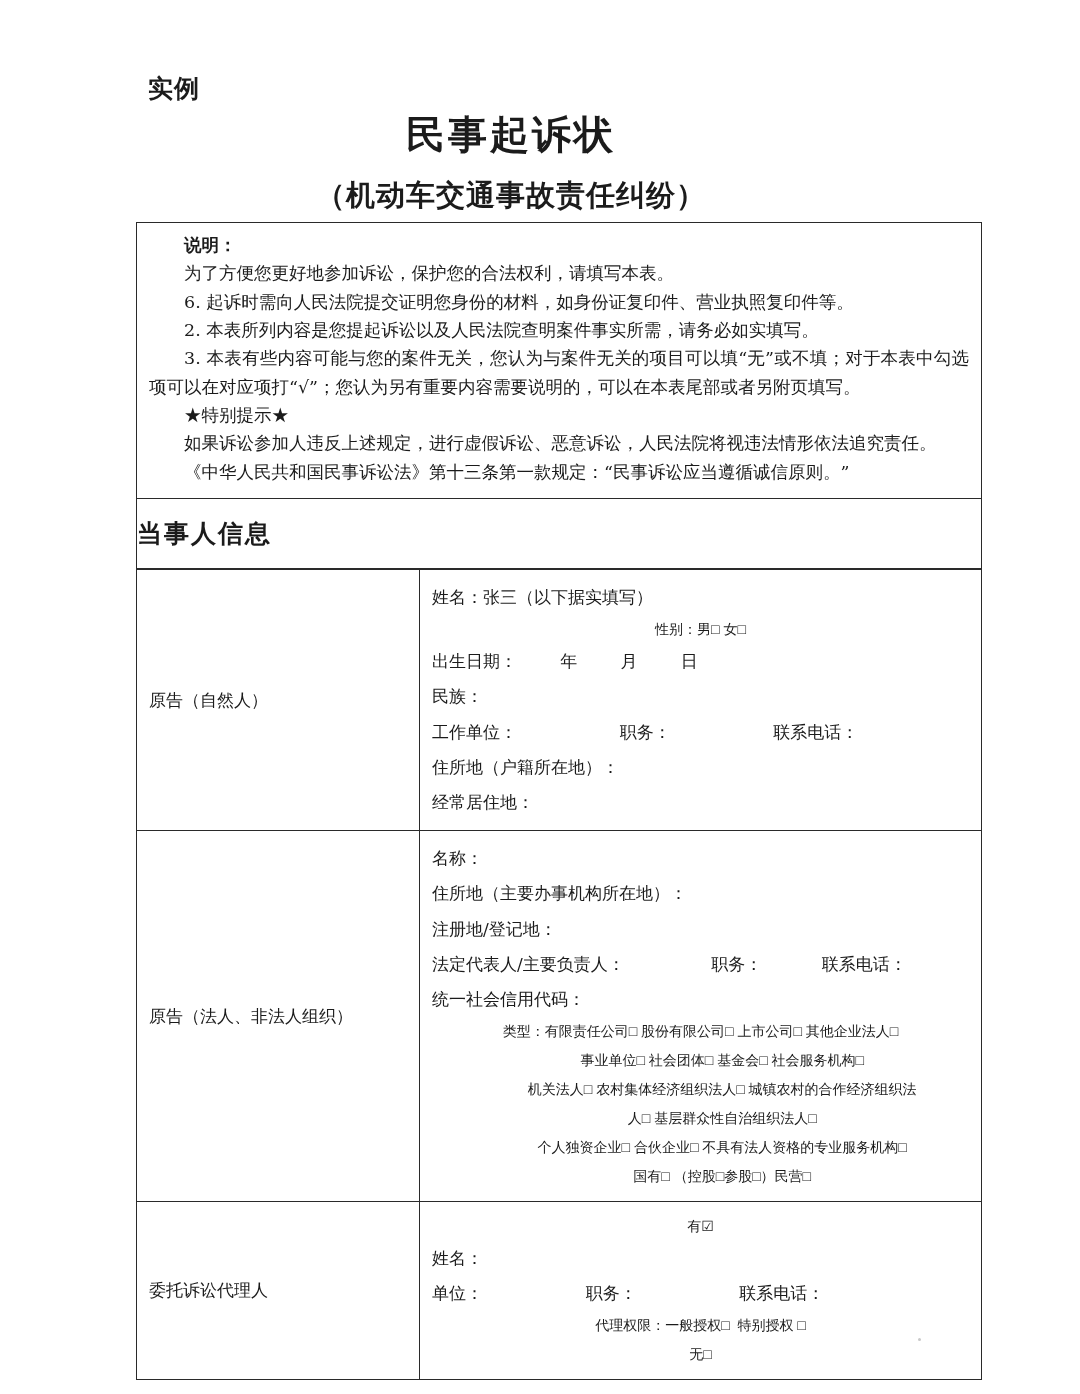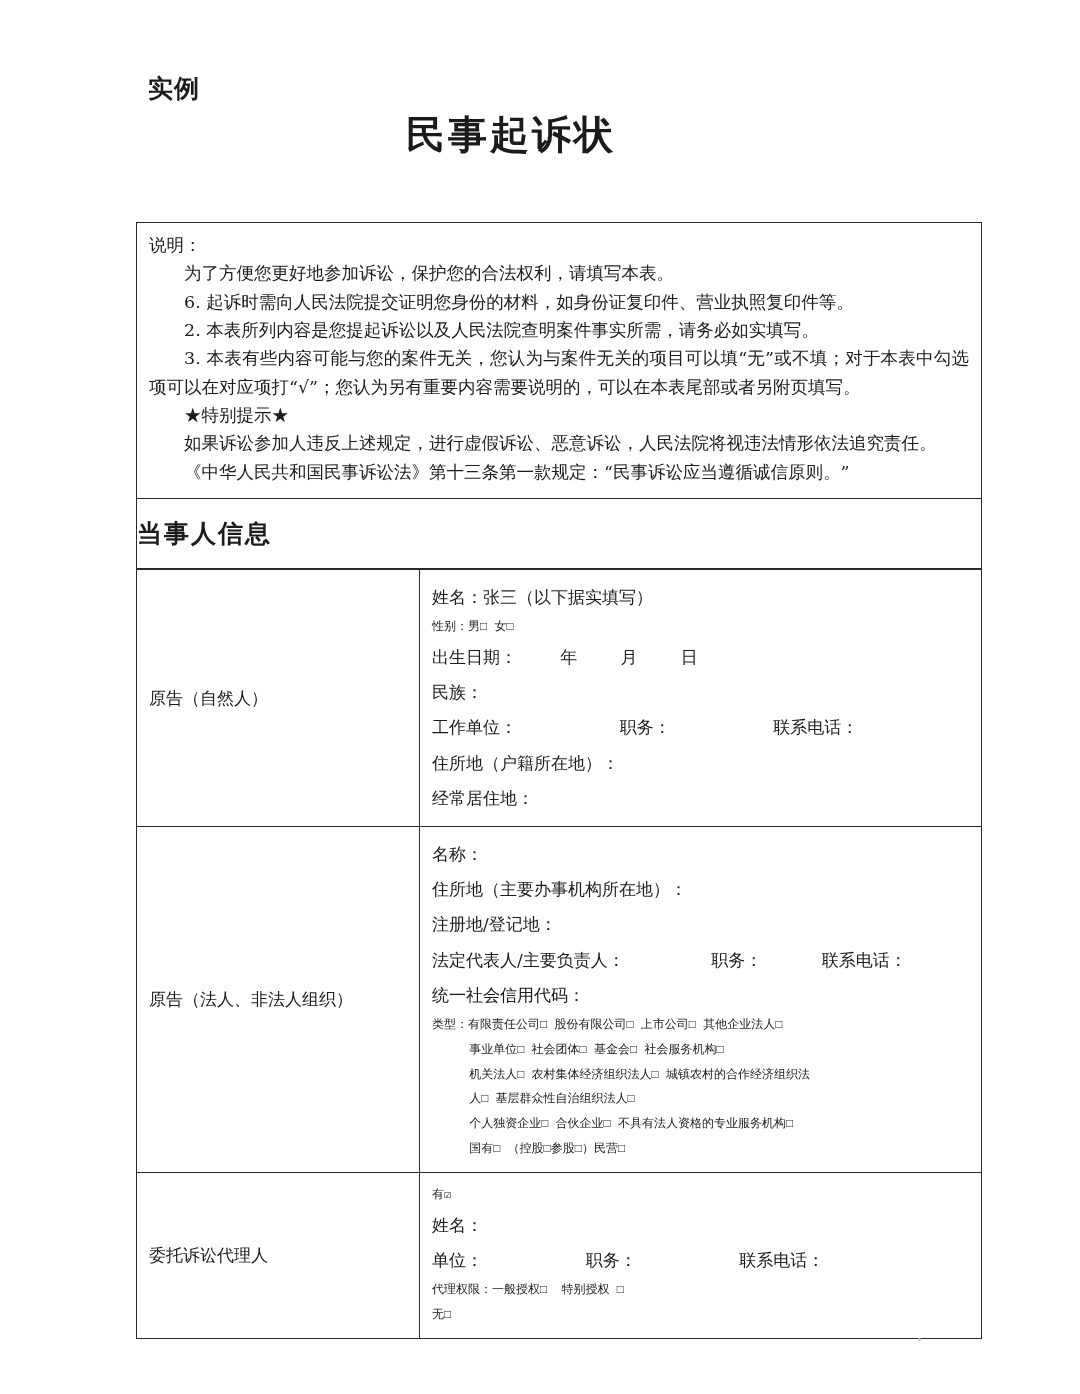--- a/index.html
+++ b/index.html
@@ -56,21 +56,22 @@
     border: 1.6px solid #2a2a2a;
     box-sizing: border-box;
   }
   .notes {
     padding: 8px 12px 12px 12px;
     font-size: 17.5px;
     line-height: 1.62;
     border-bottom: 1.6px solid #2a2a2a;
   }
   .notes .lead {
-    font-weight: normal;
+    font-weight: bold;
+    margin-left: 35px;
   }
   .notes p {
     margin: 0;
     text-align: justify;
   }
   .indent {
     text-indent: 2em;
   }
   .section-head {
     text-align: left;
@@ -110,40 +111,42 @@
   }
   .line {
     line-height: 2.07;
     white-space: pre-wrap;
   }
   .sub {
     padding-left: 3.1em;
     line-height: 2.07;
   }
   .box {
-    font-family: Liberation Mono, monospace;
-    font-size: 12px;
+    font-family: Liberation Sans, sans-serif;
+    font-size: 14px;
+    text-align: center;
   }
   .speck {
     position: absolute;
     width: 3px;
     height: 3px;
     background: #c9c9c9;
     border-radius: 50%;
   }
 </style>
 </head>
 <body>
 
 <div class="page">
 
   <div class="corner-label">实例</div>
 
   <div class="title-block">
     <div class="doc-title">民事起诉状</div>
+    <div class="doc-subtitle">（机动车交通事故责任纠纷）</div>
   </div>
 
   <div class="frame">
 
     <div class="notes">
       <p class="lead">说明：</p>
       <p class="indent">为了方便您更好地参加诉讼，保护您的合法权利，请填写本表。</p>
       <p class="indent">6. 起诉时需向人民法院提交证明您身份的材料，如身份证复印件、营业执照复印件等。</p>
       <p class="indent">2. 本表所列内容是您提起诉讼以及人民法院查明案件事实所需，请务必如实填写。</p>
       <p class="indent">3. 本表有些内容可能与您的案件无关，您认为与案件无关的项目可以填“无”或不填；对于本表中勾选项可以在对应项打“√”；您认为另有重要内容需要说明的，可以在本表尾部或者另附页填写。</p>

